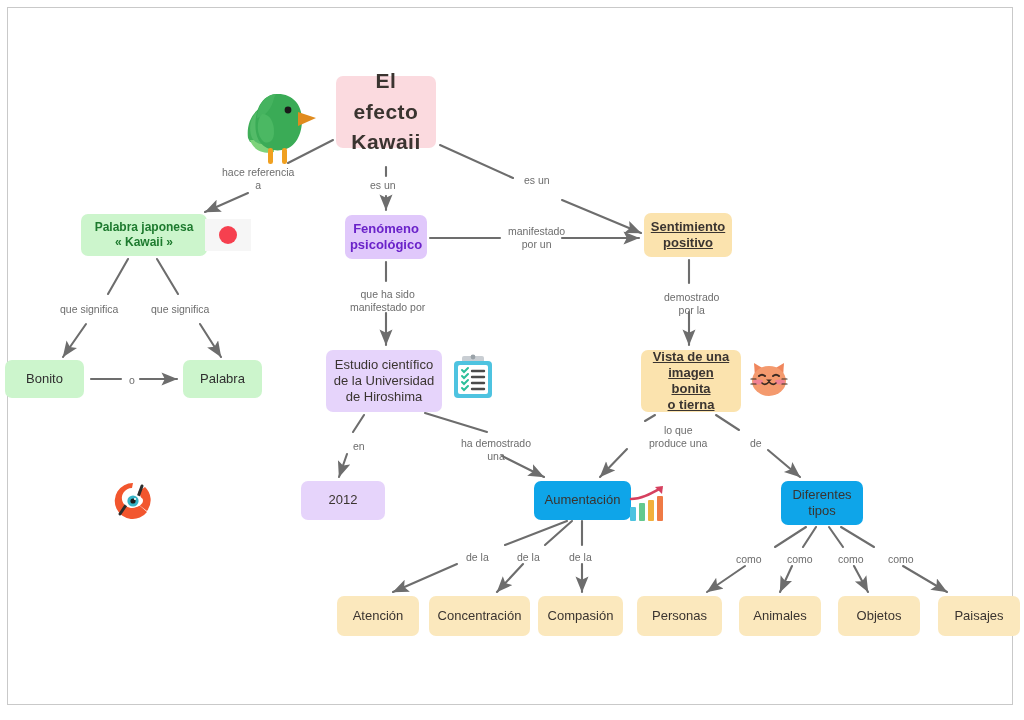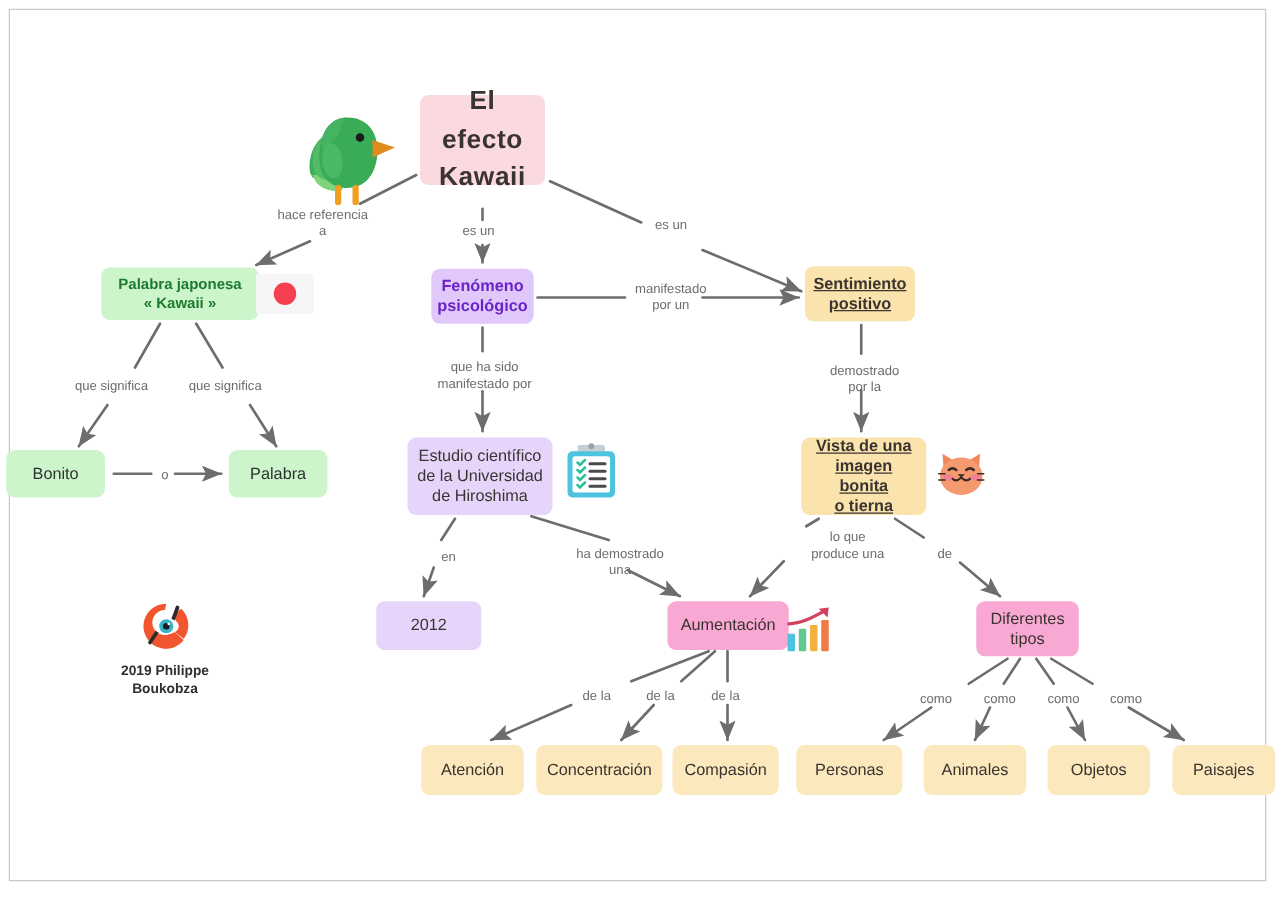--- a/index.html
+++ b/index.html
@@ -40,21 +40,21 @@
     justify-content: center;
     text-align: center;
     line-height: 1.25;
     white-space: pre-line;
     padding: 4px 6px;
   }
   .n-green  { background: #ccf5cc; color: #2f2f2f; }
   .n-pink   { background: #fbdadf; color: #3a3430; }
   .n-purple { background: #e6d4fb; color: #3a3430; }
   .n-purple-b { background: #e0c8fb; color: #6a22c9; font-weight: bold; }
-  .n-amber  { background: #f9a8d4; color: #3a3430; text-align: center; }
+  .n-amber  { background: #0ea5e9; color: #3a3430; text-align: center; }
   .n-amber-b{ background: #fbe3ae; color: #3a3430; font-weight: bold; text-decoration: underline; }
   .n-amber-l{ background: #fbe8bd; color: #3a3430; }
   .n-green-b{ background: #ccf5cc; color: #1d7a2e; font-weight: bold; }
   .title-node {
     font-size: 21px;
     font-weight: bold;
     letter-spacing: 0.5px;
     line-height: 1.45;
   }
   .edge-label {
@@ -297,16 +297,14 @@
       <path d="M33 7 a18 18 0 0 1 2 24 L27 25 a10 10 0 0 0 -1 -13 Z" fill="#f2562e"></path>
       <path d="M8 34 L16 22" stroke="#2d2d2d" stroke-width="3" stroke-linecap="round"></path>
       <path d="M30 6 L26 17" stroke="#2d2d2d" stroke-width="3" stroke-linecap="round"></path>
       <ellipse cx="21" cy="21" rx="10" ry="6.4" fill="#ffffff"></ellipse>
       <circle cx="21" cy="21" r="5.6" fill="#35b4c7"></circle>
       <circle cx="21" cy="21" r="2.6" fill="#1b1b1b"></circle>
       <circle cx="23" cy="19" r="1.1" fill="#ffffff"></circle>
     </svg>
   </div>
 
-  <div class="credit" style="left:72px;top:530px;width:120px;">2019 Philippe
-Boukobza</div>
 
 </div>
 
 </body></html>

